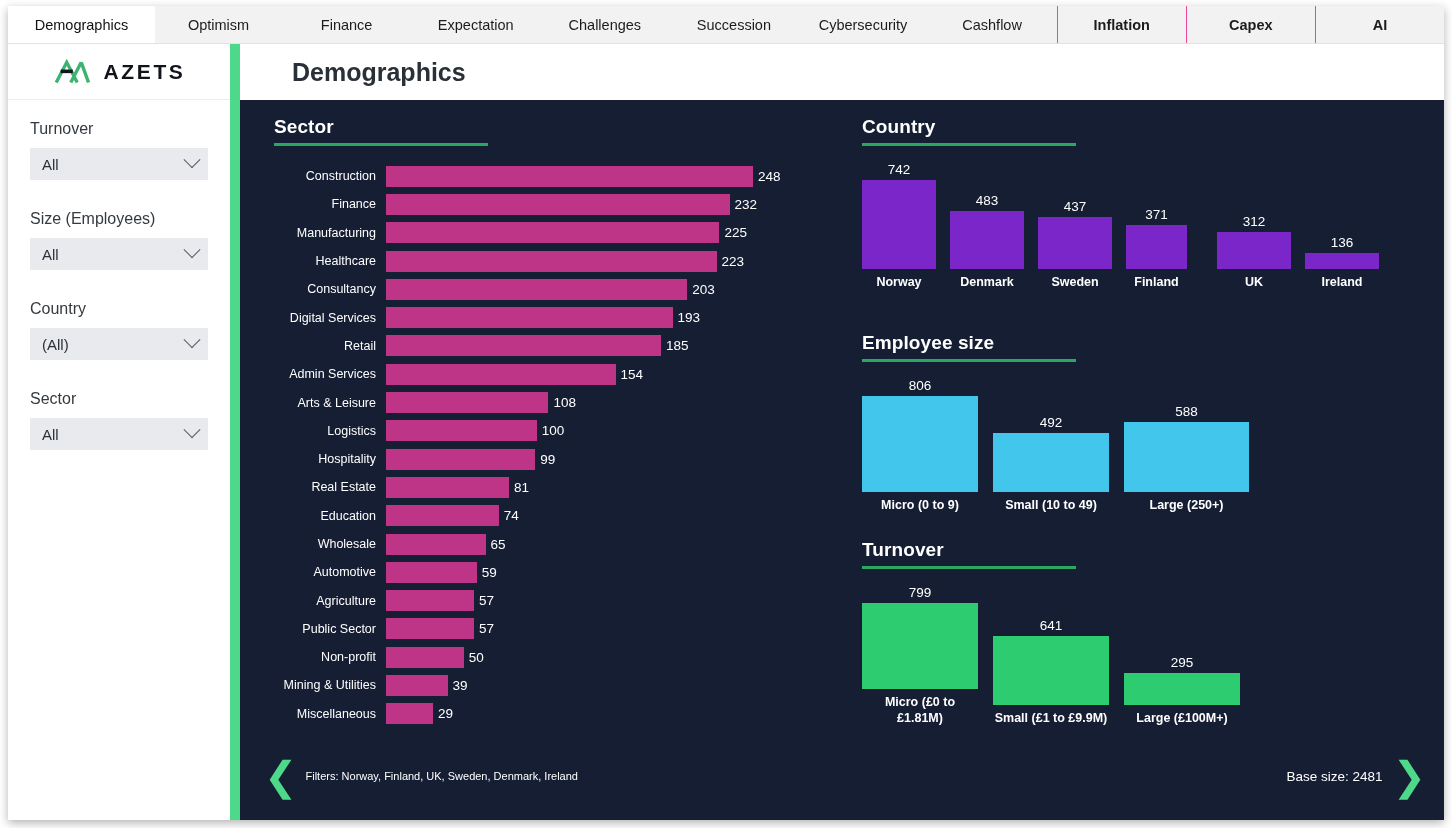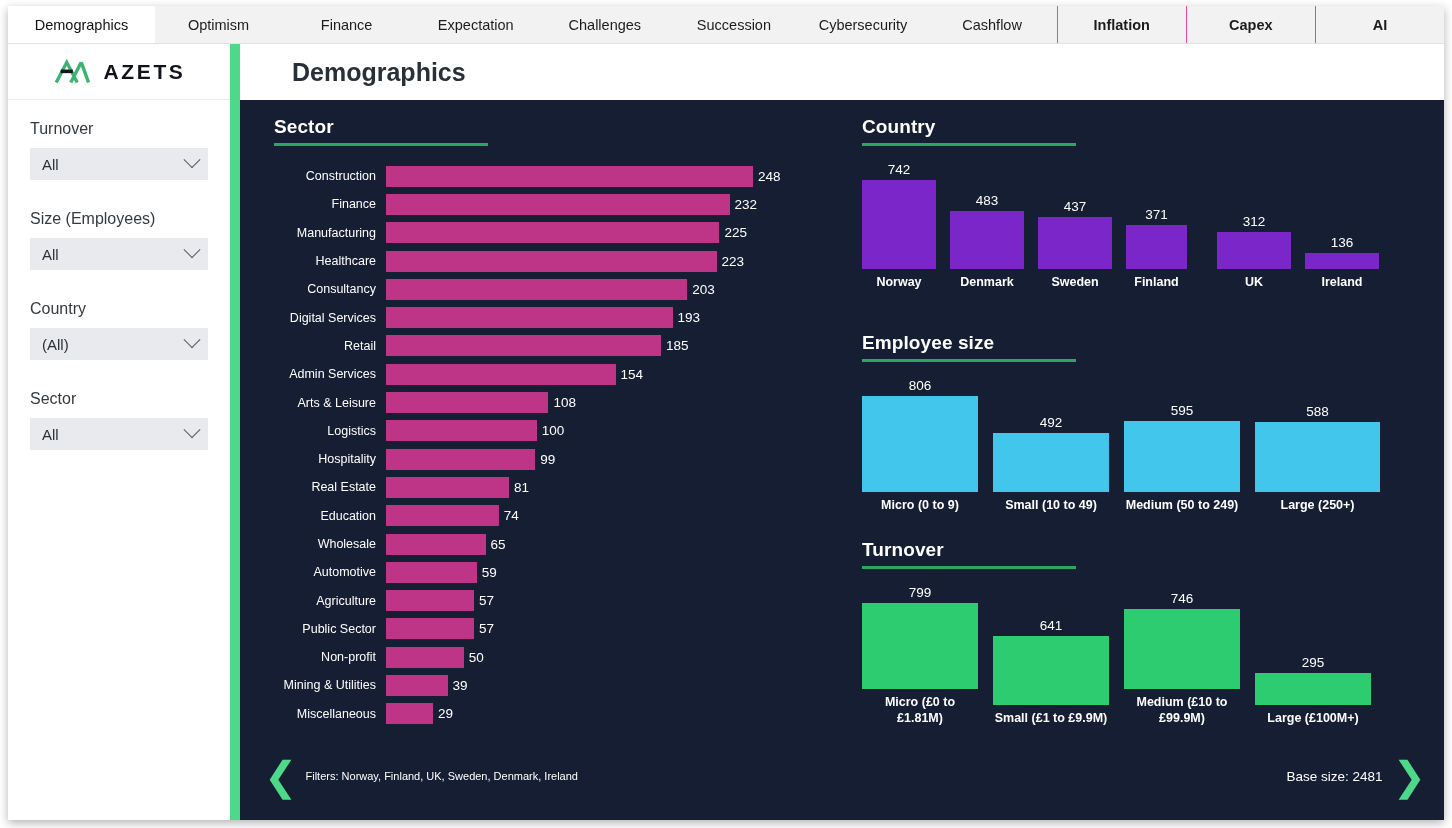--- a/index.html
+++ b/index.html
@@ -438,25 +438,20 @@
               <div class="vgroup" style="width: 116px; margin-right: 15px;">
                 <div class="vnum">806</div>
                 <div class="vbar" style="height: 96px; background: rgb(66, 198, 236);"></div>
                 <div class="vlab">Micro (0 to 9)</div>
               </div>
               <div class="vgroup" style="width: 116px; margin-right: 15px;">
                 <div class="vnum">492</div>
                 <div class="vbar" style="height: 58.6px; background: rgb(66, 198, 236);"></div>
                 <div class="vlab">Small (10 to 49)</div>
               </div>
-              <div class="vgroup" style="width: 116px; margin-right: 15px;">
-                <div class="vnum">595</div>
-                <div class="vbar" style="height: 70.9px; background: rgb(66, 198, 236);"></div>
-                <div class="vlab">Medium (50 to 249)</div>
-              </div>
               <div class="vgroup" style="width: 125px; margin-right: 15px;">
                 <div class="vnum">588</div>
                 <div class="vbar" style="height: 70px; background: rgb(66, 198, 236);"></div>
                 <div class="vlab">Large (250+)</div>
               </div>
             </div>
         </div>
 
         <div class="col-panel" id="turnover-panel">
           <div class="col-head">
@@ -468,25 +463,20 @@
                 <div class="vnum">799</div>
                 <div class="vbar" style="height: 86px; background: rgb(46, 204, 113);"></div>
                 <div class="vlab">Micro (£0 to £1.81M)</div>
               </div>
               <div class="vgroup" style="width: 116px; margin-right: 15px;">
                 <div class="vnum">641</div>
                 <div class="vbar" style="height: 69px; background: rgb(46, 204, 113);"></div>
                 <div class="vlab">Small (£1 to £9.9M)</div>
               </div>
               <div class="vgroup" style="width: 116px; margin-right: 15px;">
-                <div class="vnum">746</div>
-                <div class="vbar" style="height: 80.3px; background: rgb(46, 204, 113);"></div>
-                <div class="vlab">Medium (£10 to £99.9M)</div>
-              </div>
-              <div class="vgroup" style="width: 116px; margin-right: 15px;">
                 <div class="vnum">295</div>
                 <div class="vbar" style="height: 31.8px; background: rgb(46, 204, 113);"></div>
                 <div class="vlab">Large (£100M+)</div>
               </div>
             </div>
         </div>
 
         <div class="footer">
           <span class="nav-arrow">❮</span>
           <span class="filters-text">Filters: Norway, Finland, UK, Sweden, Denmark, Ireland</span>

